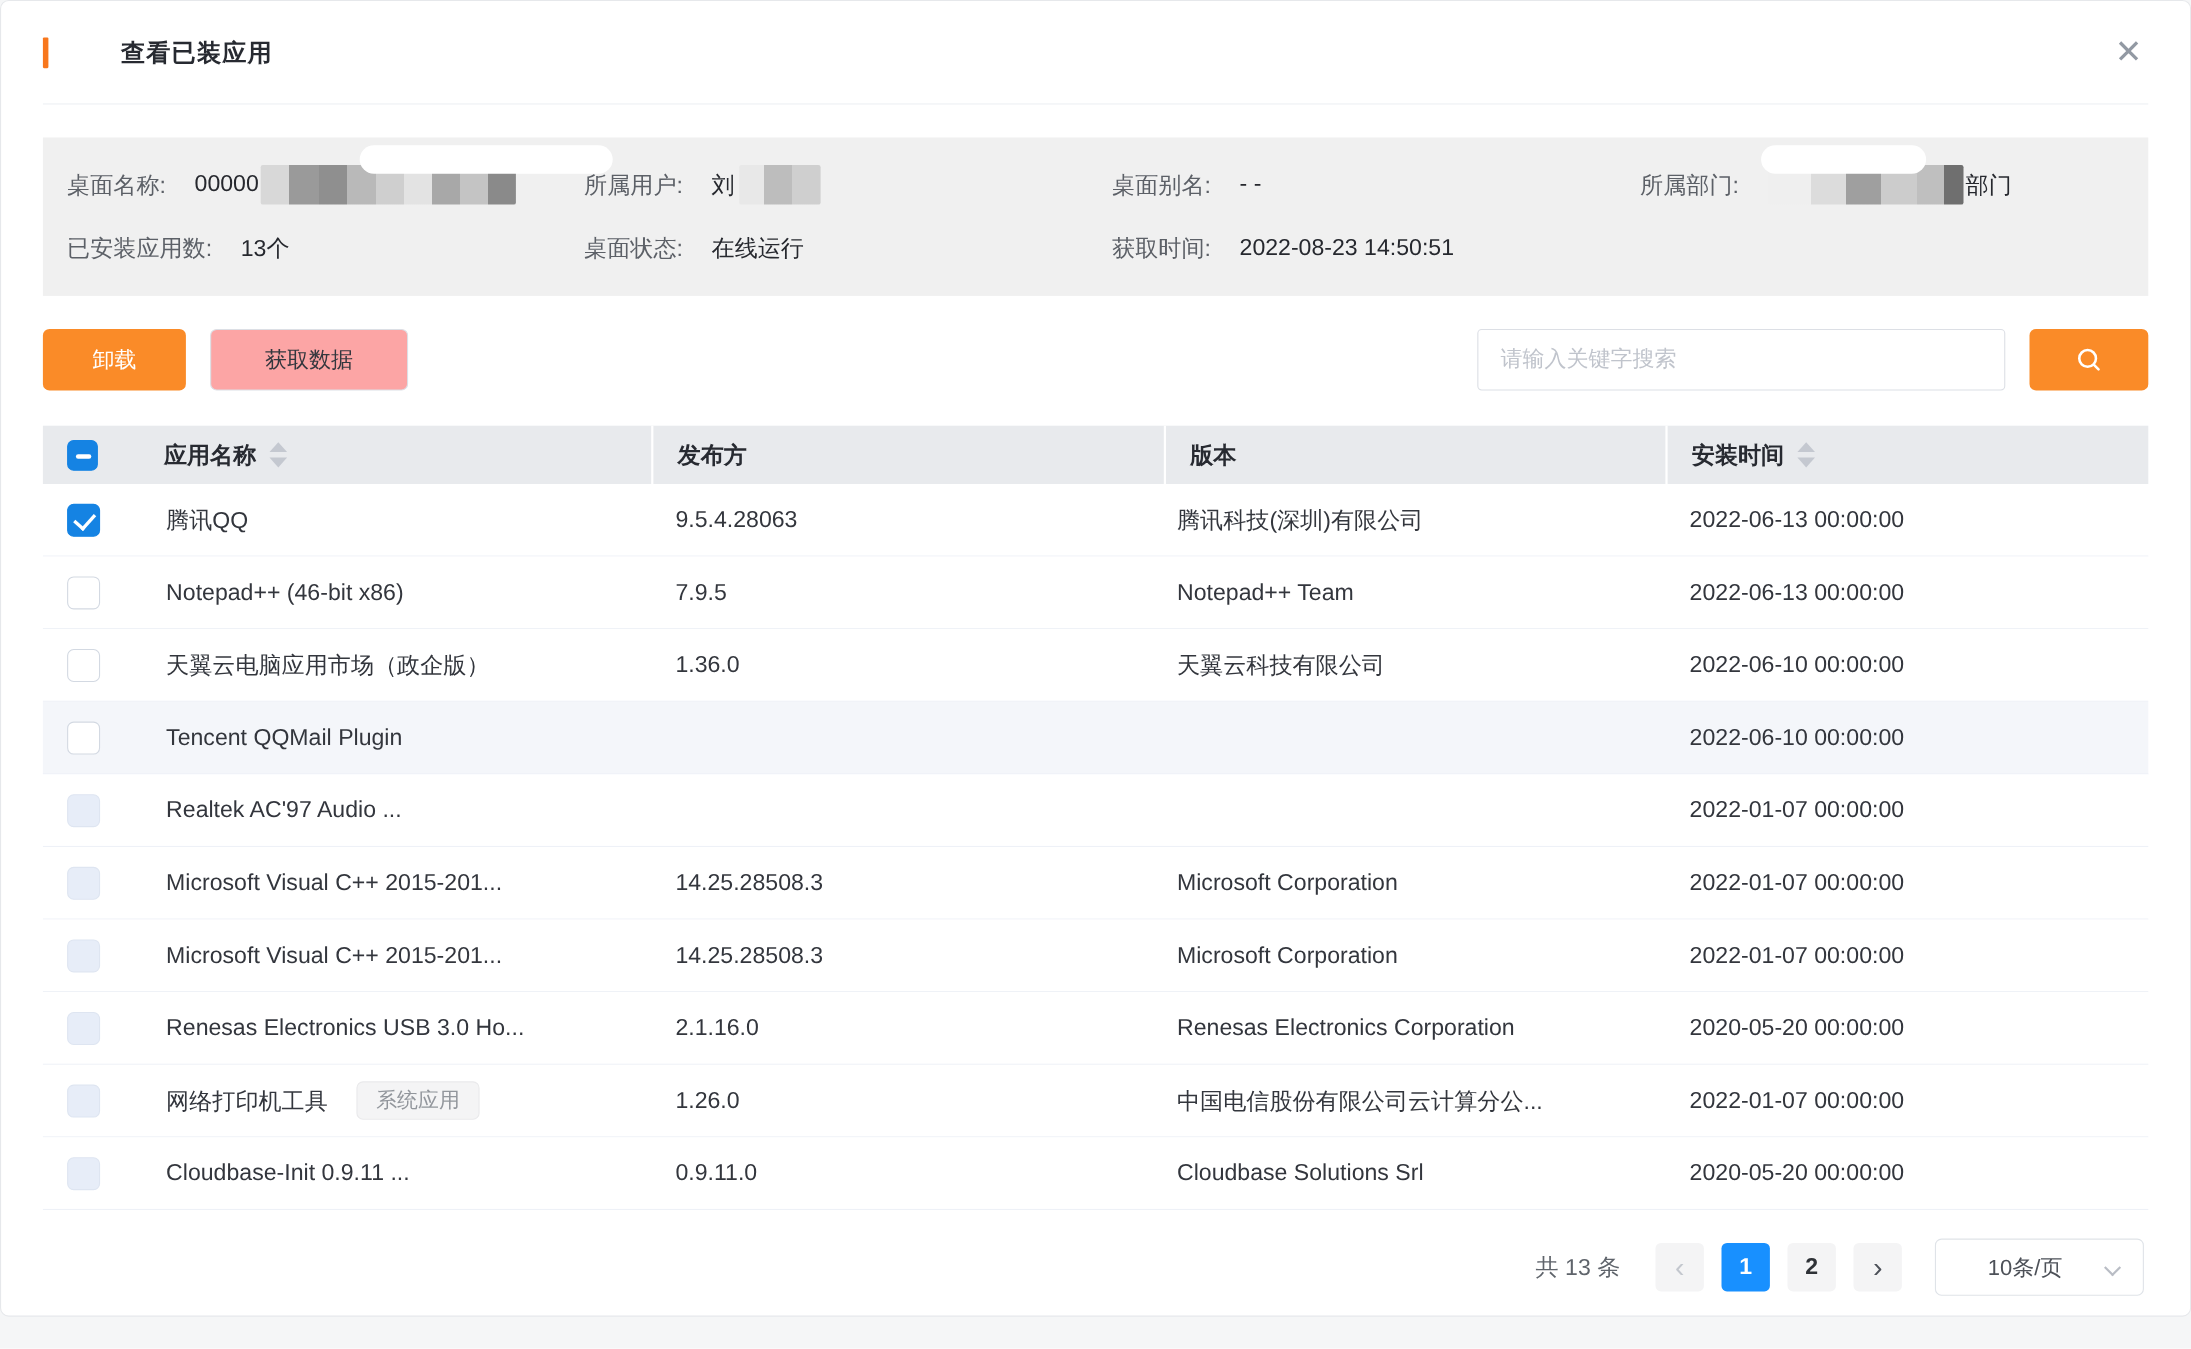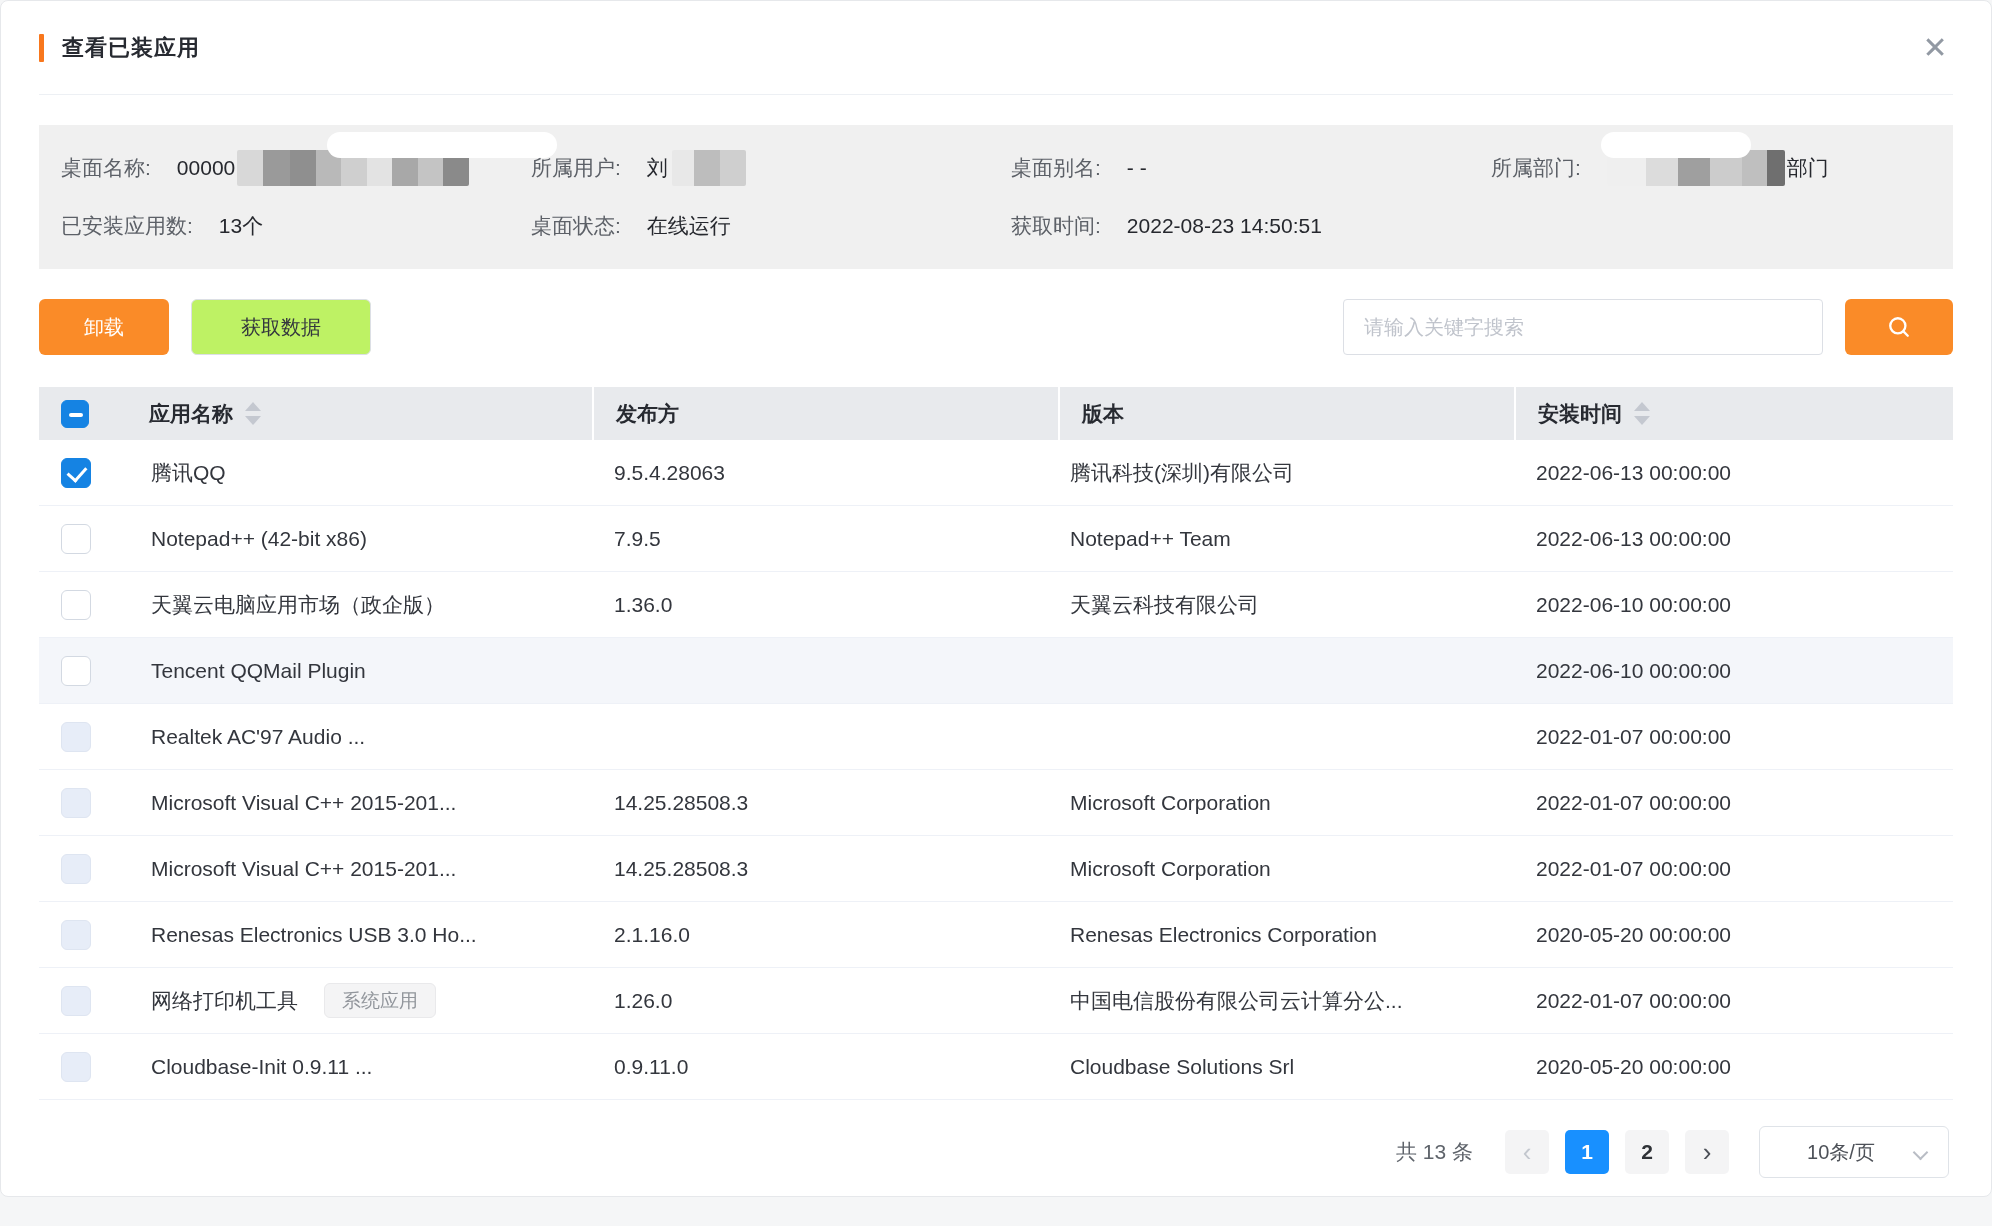--- a/index.html
+++ b/index.html
@@ -18,20 +18,21 @@
     border:1px solid #e6e8eb;
     border-radius:8px;
     padding:0 38px;
   }
   
   .dlg-header {
     height:94px;
     display:flex; align-items:center;
     border-bottom:1px solid #edf0f4;
     position:relative;
+    gap:48px;
   }
   .accent-bar { width:5px; height:28px; background:#f8771d; border-radius:1px; margin-right:18px; }
   .dlg-title { font-size:22px; font-weight:700; color:#272a31; letter-spacing:1px; }
   .close-btn {
     position:absolute; right:-4px; top:24px;
     width:44px; height:44px;
     display:flex; align-items:center; justify-content:center;
     font-size:30px; color:#9299a3; cursor:pointer;
   }
   
@@ -59,21 +60,21 @@
   .blob.b-name { left:90px; width:230px; }
   .blob.b-dept { left:-6px; width:150px; }
   
   .toolbar { margin-top:30px; display:flex; align-items:center; }
   .btn {
     height:56px; border-radius:6px; font-size:20px;
     display:inline-flex; align-items:center; justify-content:center;
     cursor:pointer; white-space:nowrap;
   }
   .btn-primary { background:#fa8b28; color:#fff; width:130px; border:none; }
-  .btn-plain { background:#bef264; color:#34373e; border:1px solid #dcdfe5; width:180px; margin-left:22px;font-family:Liberation Serif, serif; }
+  .btn-plain { background:#fca5a5; color:#34373e; border:1px solid #dcdfe5; width:180px; margin-left:22px;font-family:Liberation Serif, serif; }
   .toolbar-spacer { flex:1; }
   .search-input {
     width:480px; height:56px;
     border:1px solid #dcdfe5; border-radius:4px;
     font-size:20px; color:#303133; padding:0 20px;
     outline:none; background:#fff;
     font-family:"Liberation Sans","DejaVu Sans",sans-serif;
   }
   .search-input::placeholder { color:#c0c4cc; }
   .search-btn {
@@ -255,21 +256,21 @@
       <span>腾讯QQ</span>
 
     </div>
     <div class="t-cell col-version">9.5.4.28063</div>
     <div class="t-cell col-publisher">腾讯科技(深圳)有限公司</div>
     <div class="t-cell col-time">2022-06-13 00:00:00</div>
   </div>
         <div class="t-row">
     <div class="t-cell col-name">
       <span class="cb"></span>
-      <span>Notepad++ (42-bit x86)</span>
+      <span>Notepad++ (46-bit x86)</span>
 
     </div>
     <div class="t-cell col-version">7.9.5</div>
     <div class="t-cell col-publisher">Notepad++ Team</div>
     <div class="t-cell col-time">2022-06-13 00:00:00</div>
   </div>
         <div class="t-row">
     <div class="t-cell col-name">
       <span class="cb"></span>
       <span>天翼云电脑应用市场（政企版）</span>

